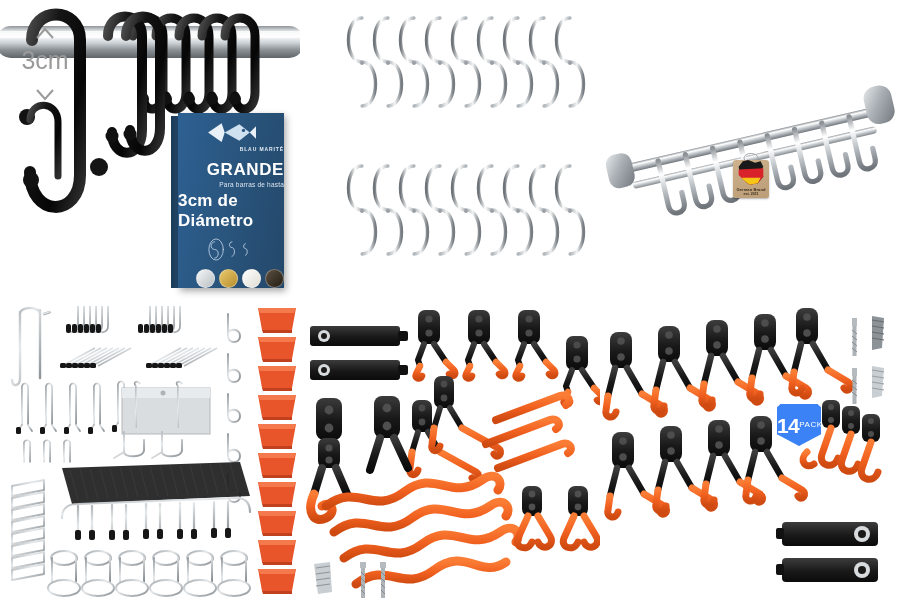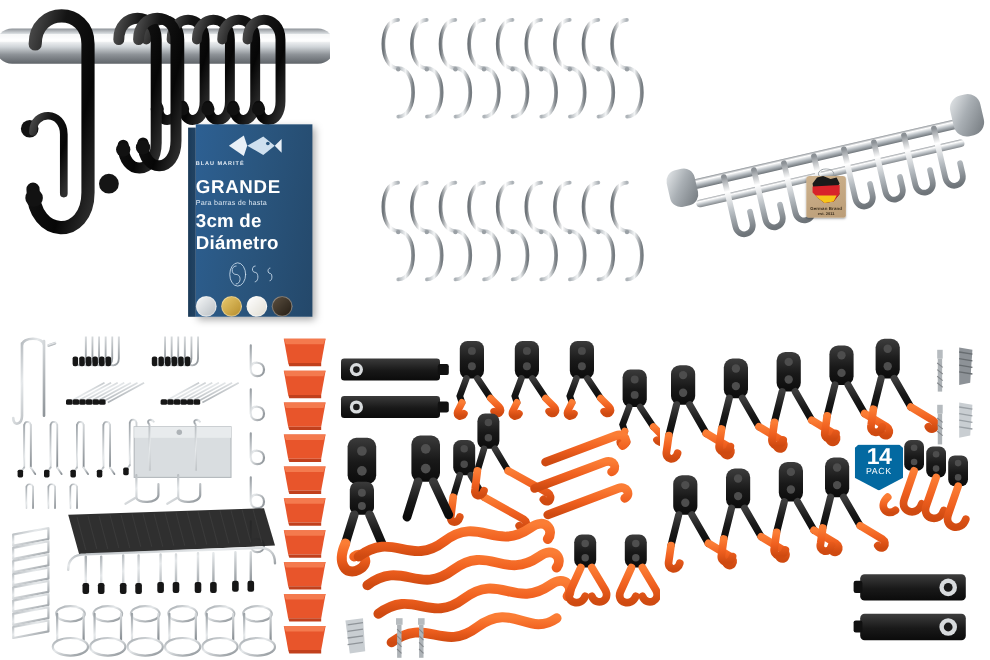--- a/index.html
+++ b/index.html
@@ -67,21 +67,21 @@
     height: 175px;
     z-index: 20;
   }
   .box-face {
     position: absolute;
     inset: 0;
     background: linear-gradient(100deg, #2d6093 0%, #2a567f 45%, #24486a 100%);
     box-shadow: 2px 3px 7px rgba(0,0,0,0.35);
     display: flex;
     flex-direction: column;
-    align-items: flex-start;
+    align-items: flex-end;
     padding-top: 7px;
     box-sizing: border-box;
   }
   .box-spine {
     position: absolute;
     left: -7px; top: 3px;
     width: 7px; height: 172px;
     background: linear-gradient(90deg, #1b3a57, #25496c);
   }
   .brand-logo { width: 26px; height: 12px; }
@@ -182,24 +182,23 @@
   
   .pack-badge {
     position: absolute;
     left: 777px; top: 404px;
     width: 44px; height: 42px;
     z-index: 22;
   }
   .pack-shape {
     position: absolute;
     inset: 0;
-    background: #0369a1;
+    background: #3b82f6;
     clip-path: polygon(8% 0%, 92% 0%, 100% 8%, 100% 72%, 50% 100%, 0% 72%, 0% 8%);
     display: flex;
-    flex-direction: column;
     align-items: center;
     justify-content: flex-start;
     padding-top: 1px;
     box-sizing: border-box;
     box-shadow: 0 1px 2px rgba(0,0,0,0.25);
   }
   .pack-num {
     color: #ffffff;
     font-size: 21px;
     font-weight: bold;
@@ -268,20 +267,27 @@
 
       <g stroke="url(#blkG)" stroke-width="12" fill="none" stroke-linecap="round">
         <path d="M32 40 C32 6 80 6 80 40 L80 175 C80 218 30 218 30 172"></path>
       </g>
       <circle cx="31" cy="180" r="8" fill="#121212"></circle>
       <circle cx="27" cy="117" r="8" fill="#121212"></circle>
       <path d="M30 120 C30 100 58 100 58 122 L58 176" stroke="url(#blkG)" stroke-width="7" fill="none" stroke-linecap="round"></path>
       <circle cx="99" cy="167" r="9" fill="#151515"></circle>
     </svg>
 
+    <div class="measure">
+      <svg viewBox="0 0 62 76" xmlns="http://www.w3.org/2000/svg">
+        <path d="M23 12 L31 3 L39 12" fill="none" stroke="#9a9a9a" stroke-width="2"></path>
+        <path d="M23 64 L31 73 L39 64" fill="none" stroke="#9a9a9a" stroke-width="2"></path>
+      </svg>
+      <div class="measure-text">3cm</div>
+    </div>
 
     <div class="box-wrap">
       <div class="box-spine"></div>
       <div class="box-face">
         <svg class="brand-logo" viewBox="0 0 52 24" xmlns="http://www.w3.org/2000/svg">
           <path d="M4 12 L17 3 L20 12 L17 21 Z" fill="#e9f0f7"></path>
           <path d="M20 12 L34 4 L44 12 L34 20 Z" fill="#cfe0ef"></path>
           <path d="M44 12 L50 6 L50 18 Z" fill="#e9f0f7"></path>
           <circle cx="38" cy="10" r="1.6" fill="#2a567f"></circle>
         </svg>

